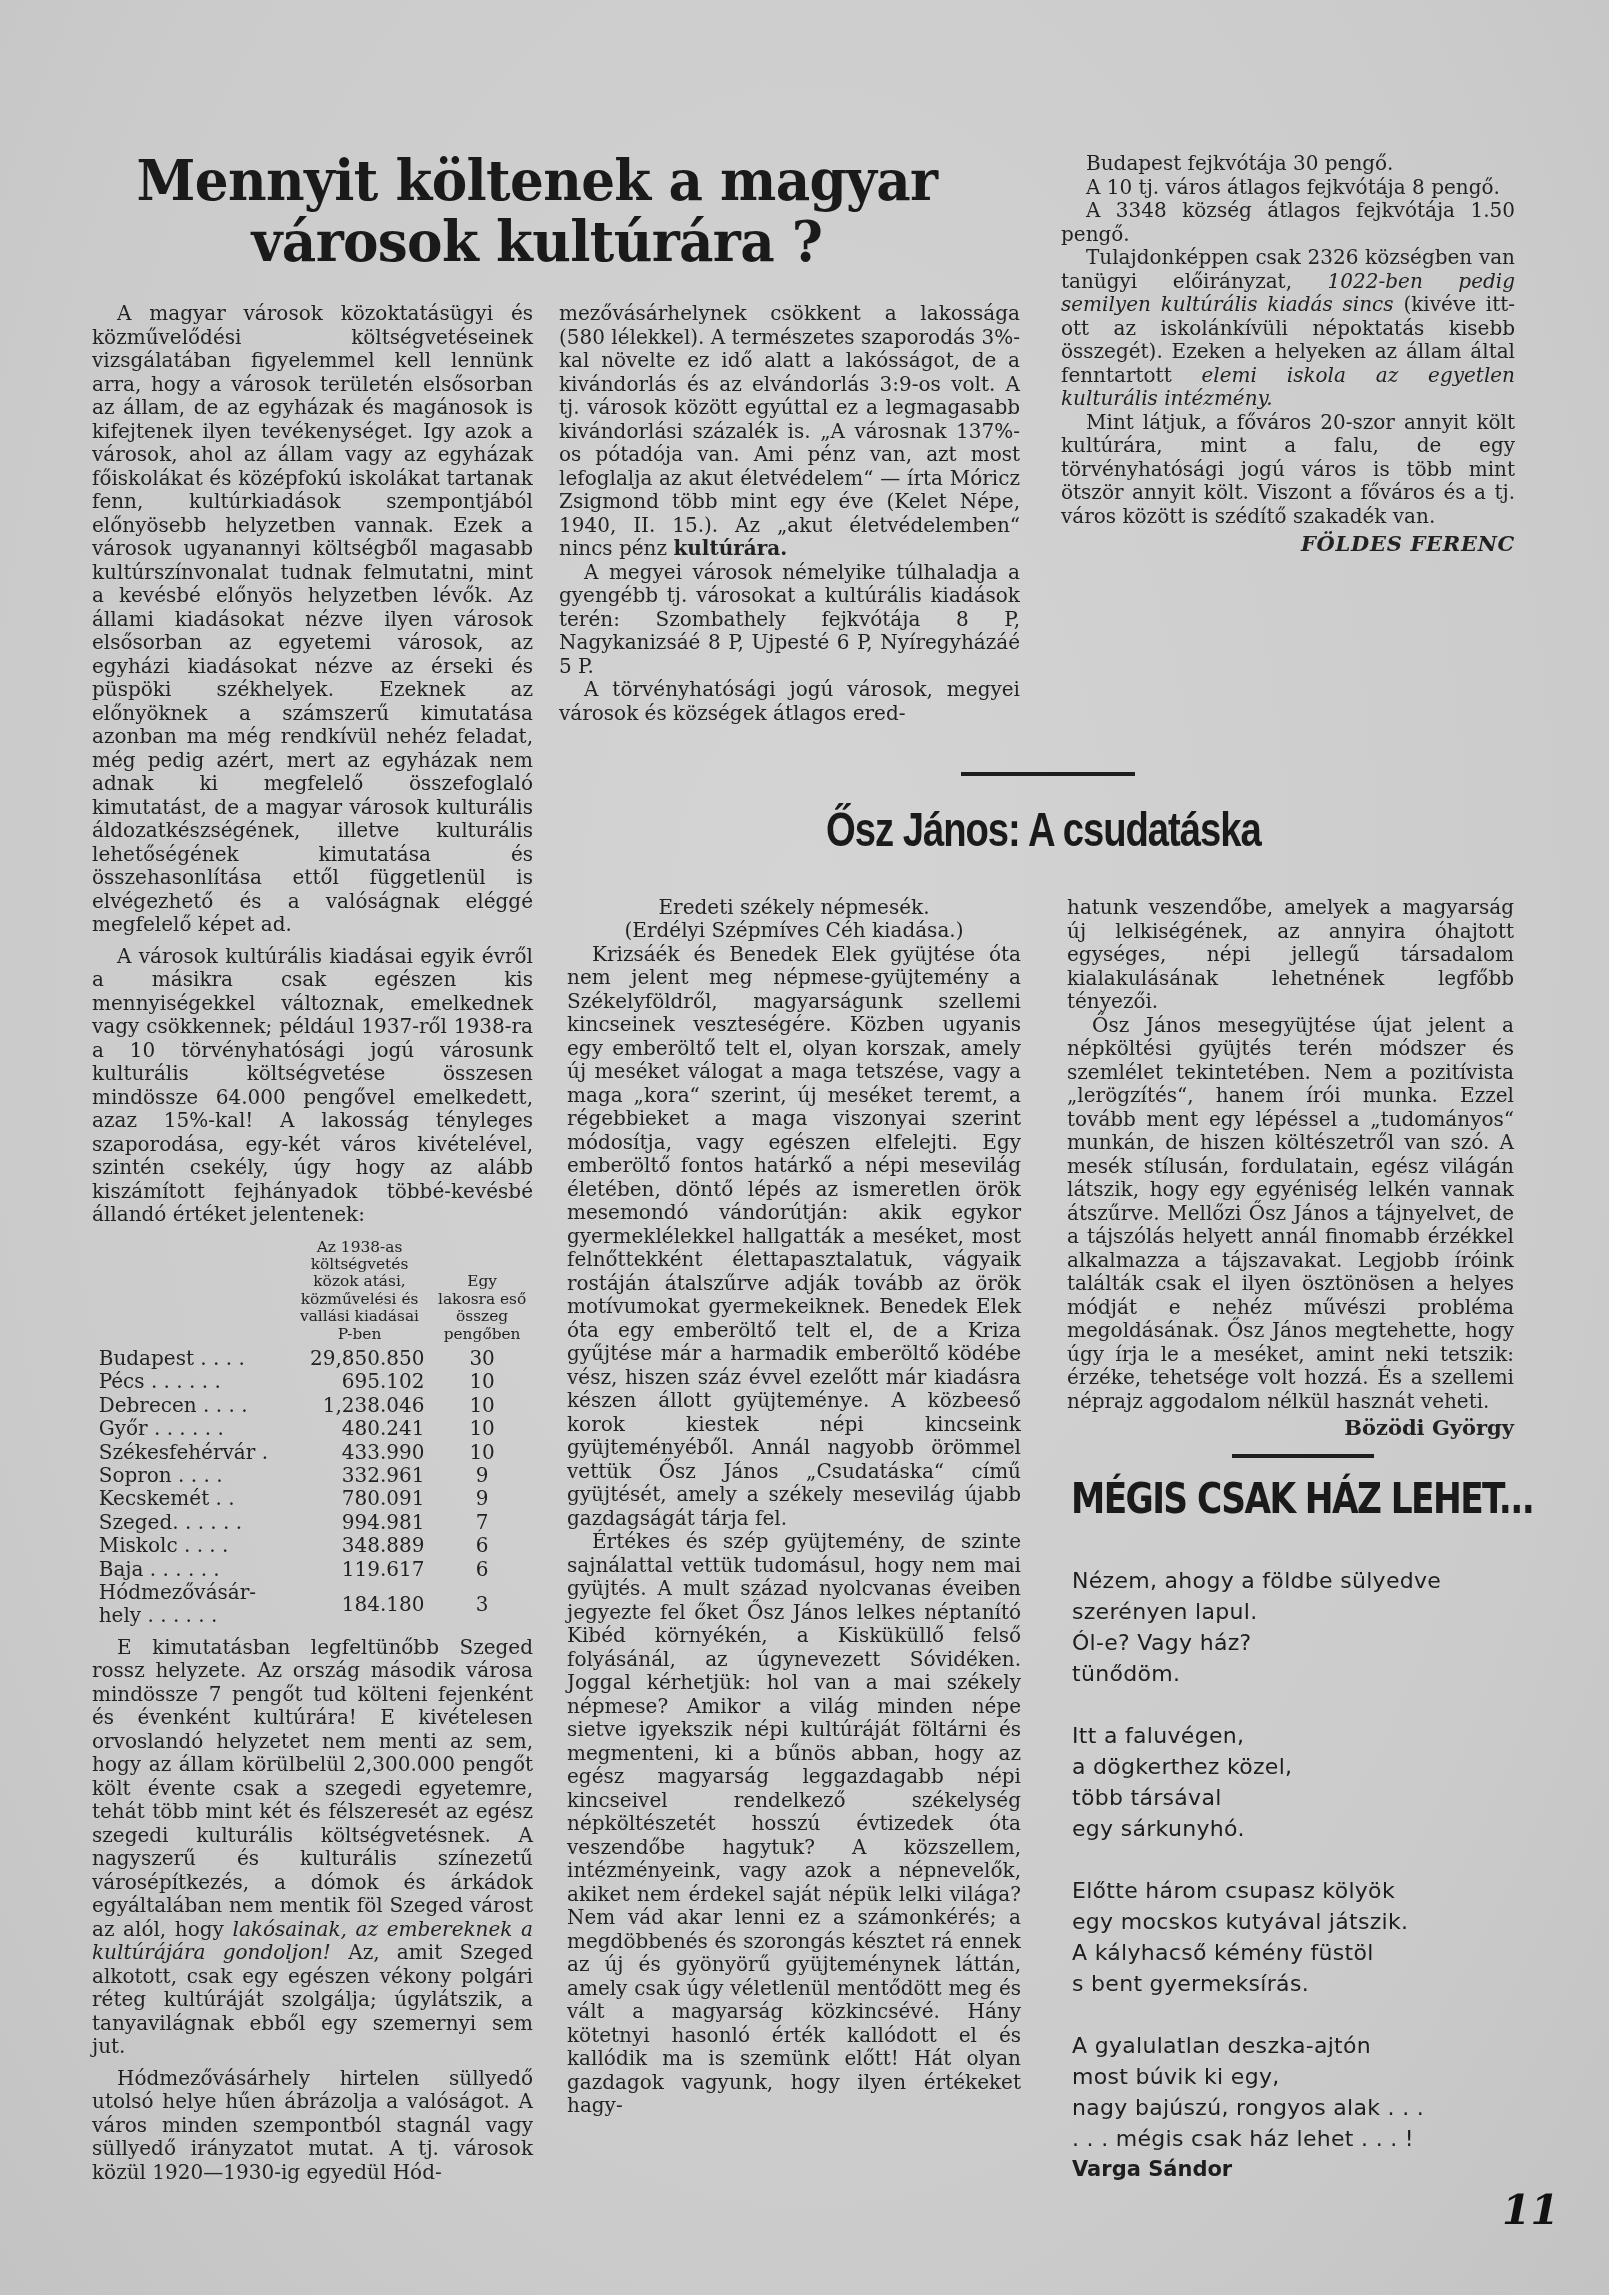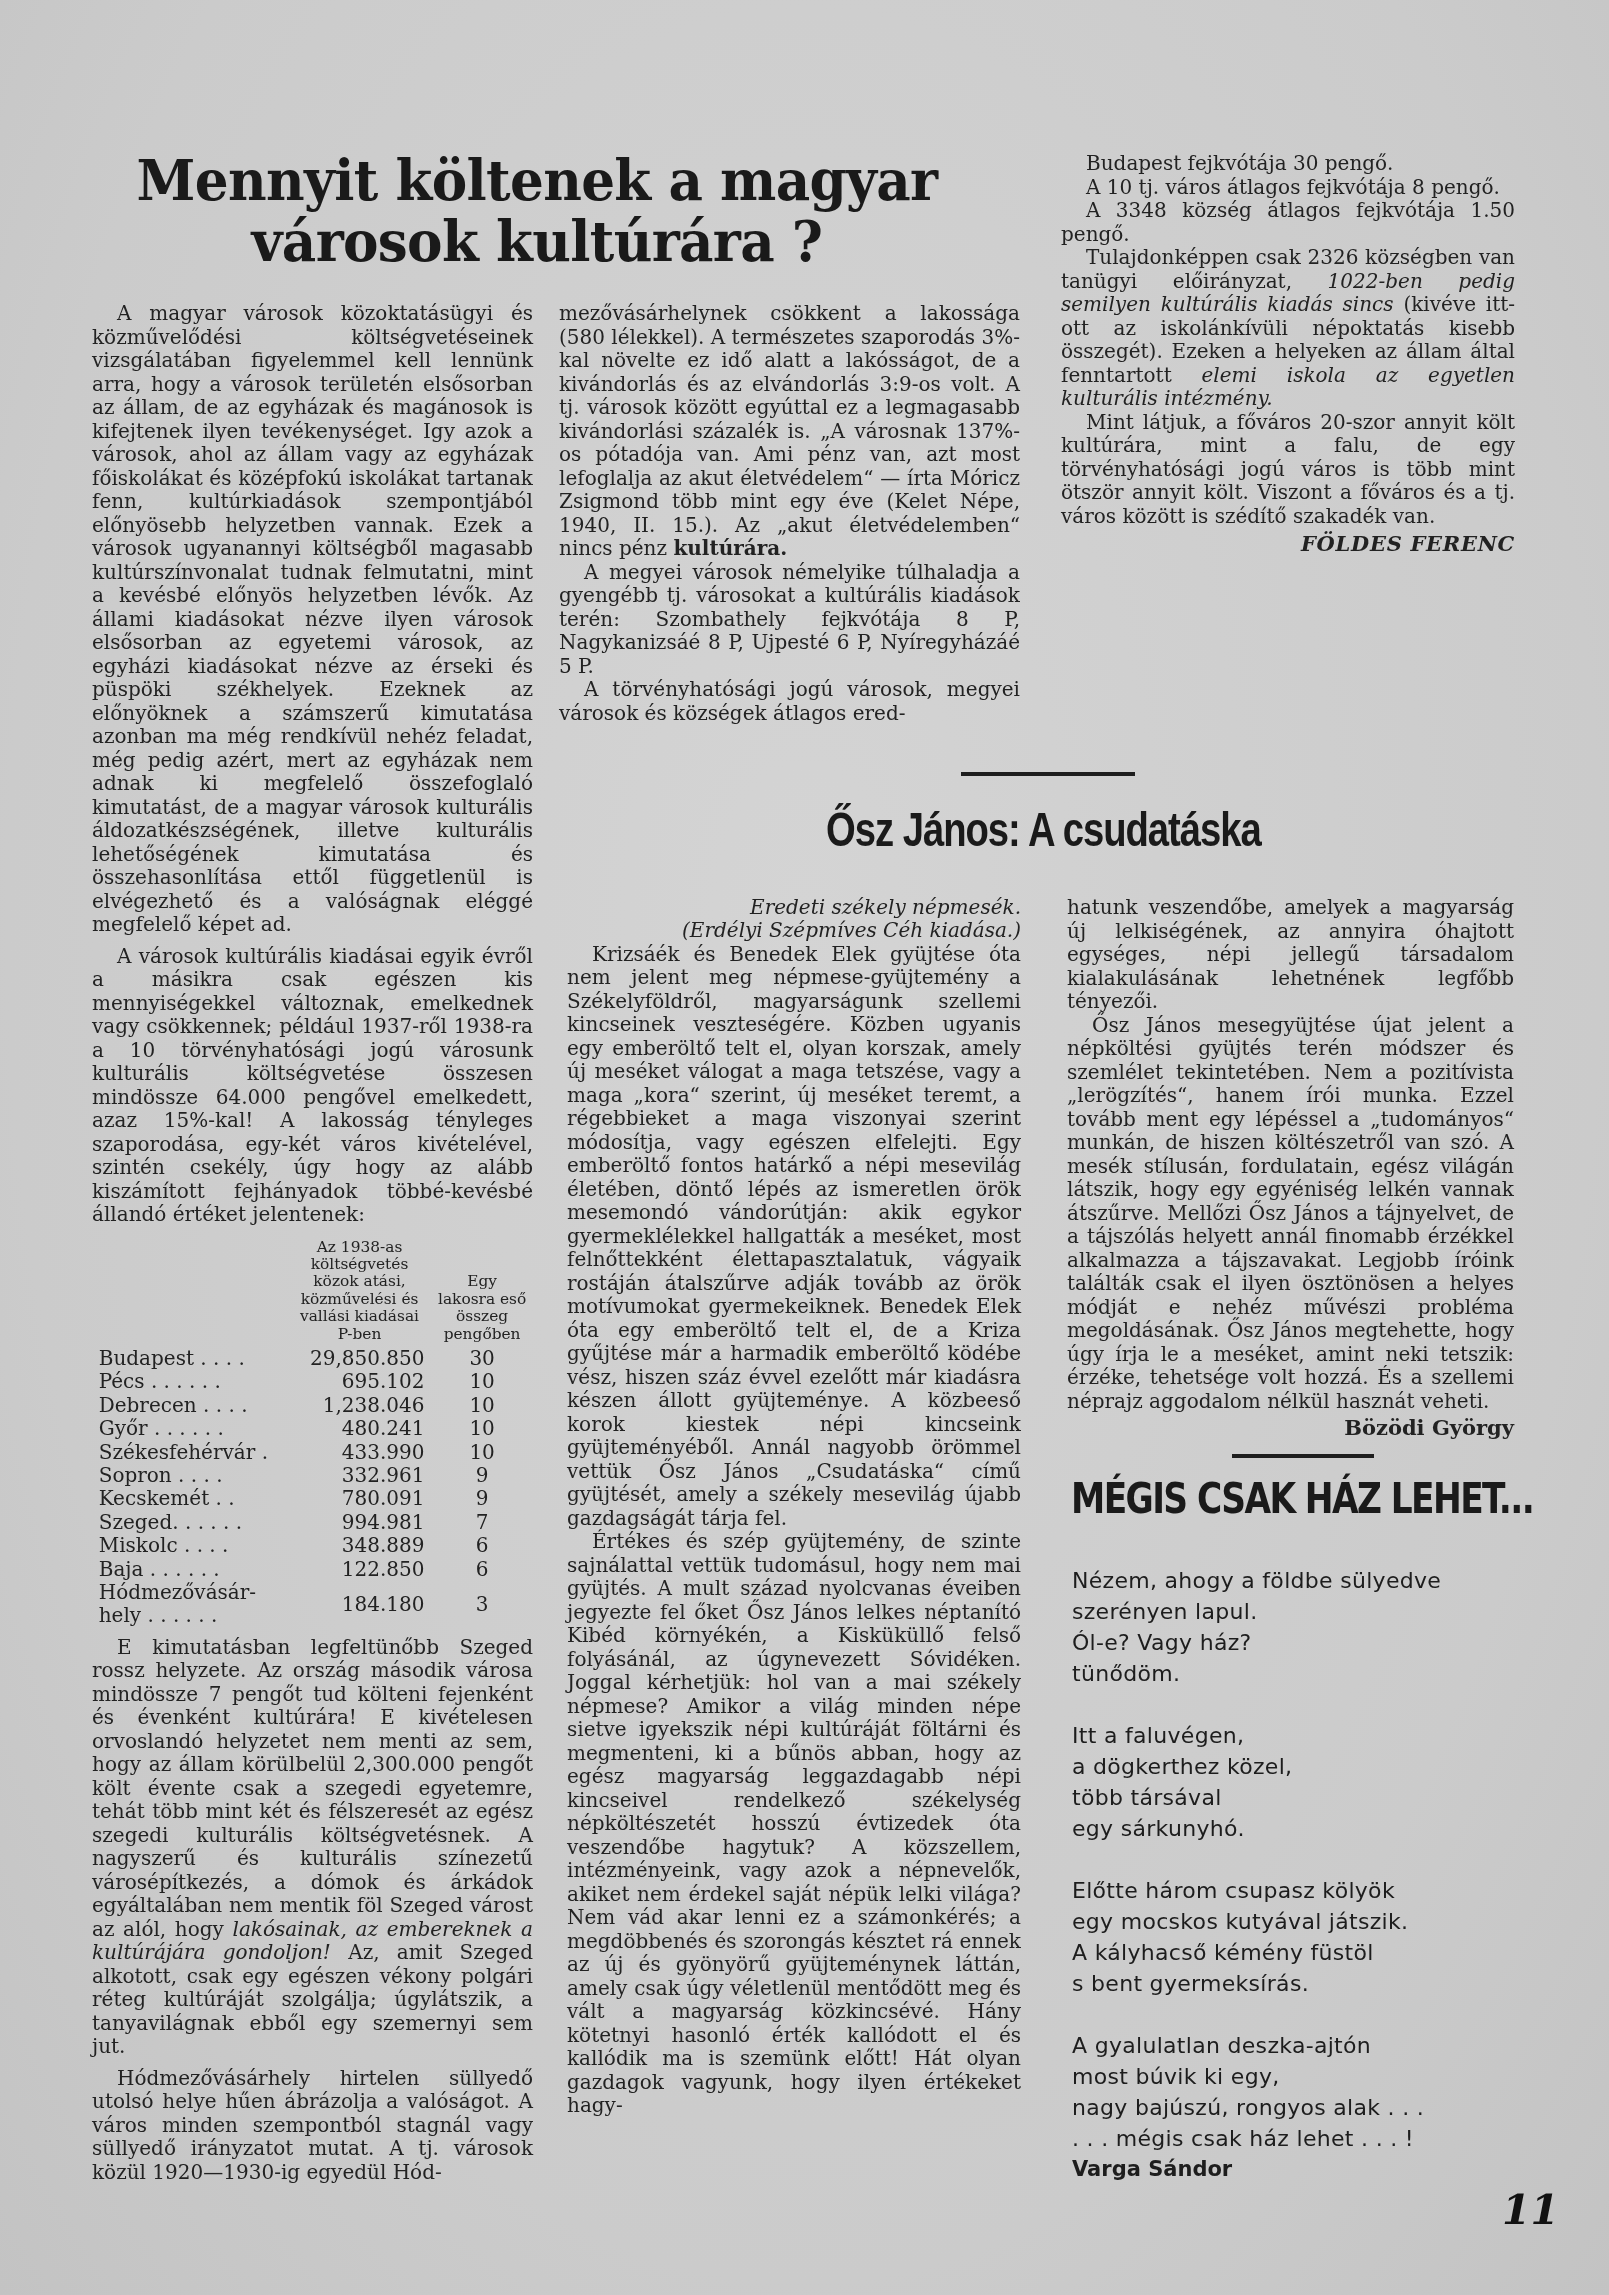--- a/index.html
+++ b/index.html
@@ -38,21 +38,21 @@
   .rule { background: #1e1e1e; height: 4px; }
   .rule1 { left: 961px; top: 772px; width: 174px; }
   .rule2 { left: 1232px; top: 1454px; width: 142px; }
   .osz-title {
     left: 826px; top: 803px; width: 467px;
     font-family: "Liberation Sans", sans-serif; font-weight: bold;
     font-size: 49px; line-height: 53px; letter-spacing: -1.3px; color: #1a1a1a;
     transform: scaleX(0.78); transform-origin: left top; white-space: nowrap;
   }
   .osz-left { left: 567px; top: 896px; width: 454px; }
-  .osz-left .sub { text-align: right; text-indent: 0; font-size: 20px; line-height: 23.4px; font-style: italic; }
+  .osz-left .sub { text-align: center; text-indent: 0; font-size: 20px; line-height: 23.4px; }
   .osz-right { left: 1067px; top: 896px; width: 447px; }
   .sig2 { text-align: right; font-weight: bold; font-size: 21px; margin-top: 2.7px; }
   .poem-title {
     left: 1071px; top: 1475px; width: 534px;
     font-family: "DejaVu Sans", sans-serif; font-weight: bold;
     font-size: 43px; line-height: 47px; letter-spacing: -2px; color: #1a1a1a;
     transform: scaleX(0.8); transform-origin: left top; white-space: nowrap;
   }
   .poem { left: 1072px; top: 1565px; width: 467px;
     font-family: "DejaVu Sans", sans-serif; font-size: 22px; line-height: 31px; color: #1d1d1d; }
@@ -122,21 +122,21 @@
             <td class="amt">994.981</td>
             <td class="pc">7</td>
           </tr>
           <tr>
             <td class="city">Miskolc . . . .</td>
             <td class="amt">348.889</td>
             <td class="pc">6</td>
           </tr>
           <tr>
             <td class="city">Baja . . . . . .</td>
-            <td class="amt">122.850</td>
+            <td class="amt">119.617</td>
             <td class="pc">6</td>
           </tr>
           <tr>
             <td class="city">Hódmezővásár-hely . . . . . .</td>
             <td class="amt">184.180</td>
             <td class="pc">3</td>
           </tr>
         </tbody>
     </table>
 

